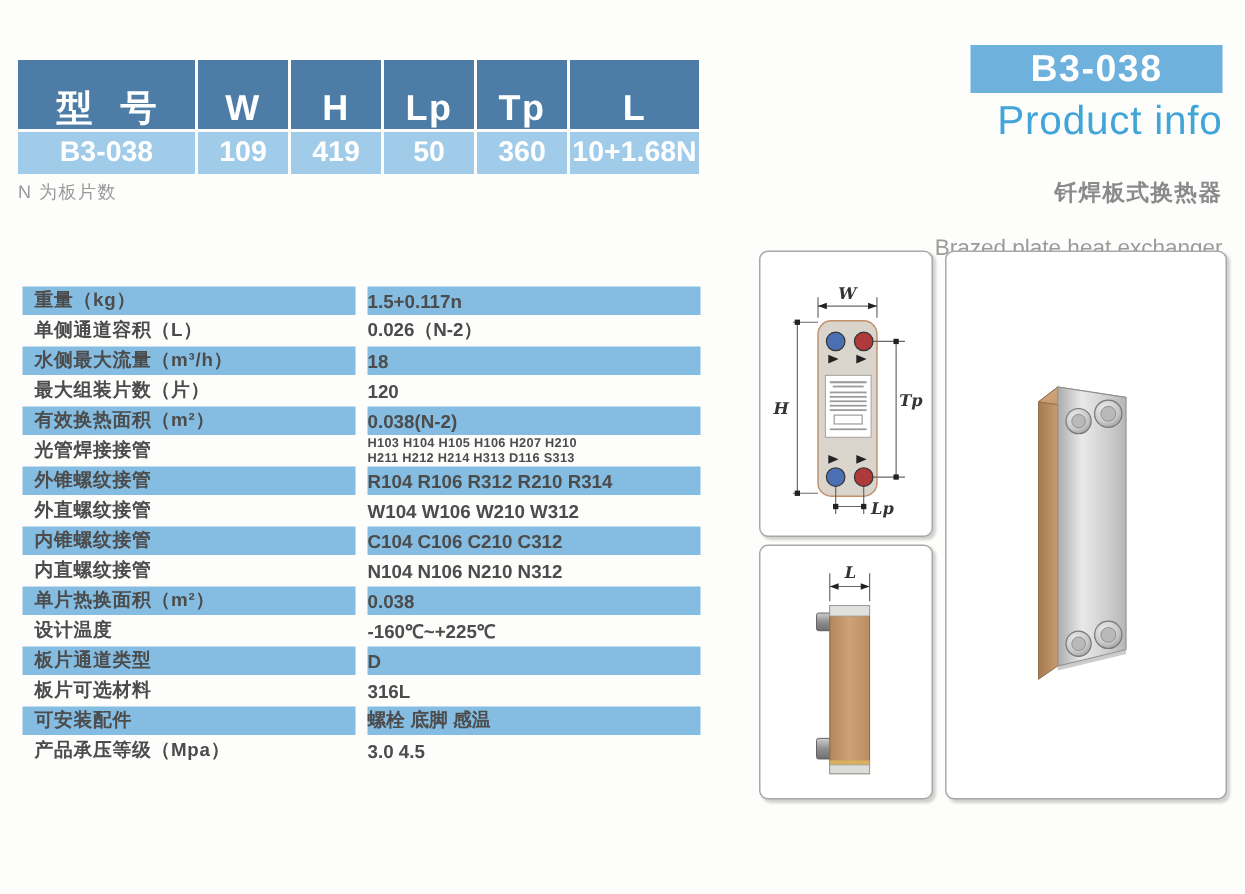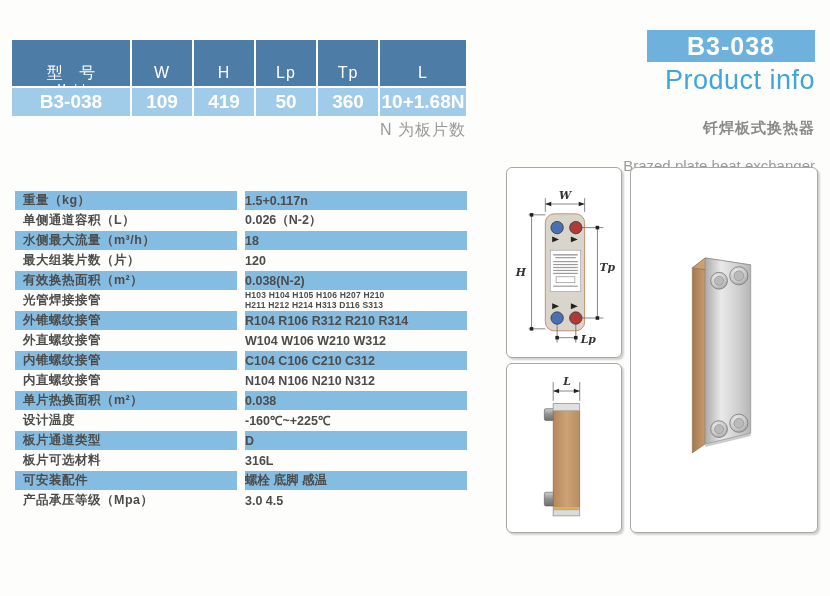--- a/index.html
+++ b/index.html
@@ -10,29 +10,29 @@
   
   .model-table{position:absolute;left:12px;top:40px;width:454px;}
   .mt-columns{display:flex;gap:2px;}
   .mt-col{display:flex;flex-direction:column;gap:2px;width:60px;}
   .mt-col-model{width:118px;}
   .mt-col-l{width:86px;}
   .mt-head{
     background:#4d7ca7;color:#fff;height:46px;display:flex;flex-direction:column;
     align-items:center;justify-content:center;line-height:1;
   }
-  .mt-label{font-size:16px;font-weight:normal;letter-spacing:1px;margin-top:32px;}
+  .mt-label{font-size:24px;font-weight:bold;letter-spacing:1px;margin-top:32px;}
   .mt-col-model .mt-label{letter-spacing:6px;padding-left:6px;}
   .mt-unit{font-size:10px;margin-top:3px;}
   .mt-value{
     background:#a1cce9;color:#fff;height:28px;display:flex;align-items:center;
     justify-content:center;font-size:19px;font-weight:bold;
   }
   .mt-note{
-    text-align:right;color:#999;font-size:16px;margin-top:4px;letter-spacing:1px;
+    text-align:left;color:#999;font-size:12px;margin-top:4px;letter-spacing:1px;
   }
   
   .product-header{position:absolute;right:15px;top:30px;width:260px;text-align:right;}
   .model-badge{
     display:inline-block;background:#6eb1dc;color:#fff;width:168px;height:32px;
     line-height:32px;text-align:center;font-size:25px;font-weight:bold;letter-spacing:1px;
   }
   .product-title{color:#41a5d8;font-size:27px;margin-top:3px;letter-spacing:0.5px;}
   .subtitle-cn{color:#8a8a8a;font-size:15px;font-weight:bold;margin-top:23px;letter-spacing:1px;}
   .subtitle-en{color:#9b9b9b;font-size:15px;margin-top:19px;}

